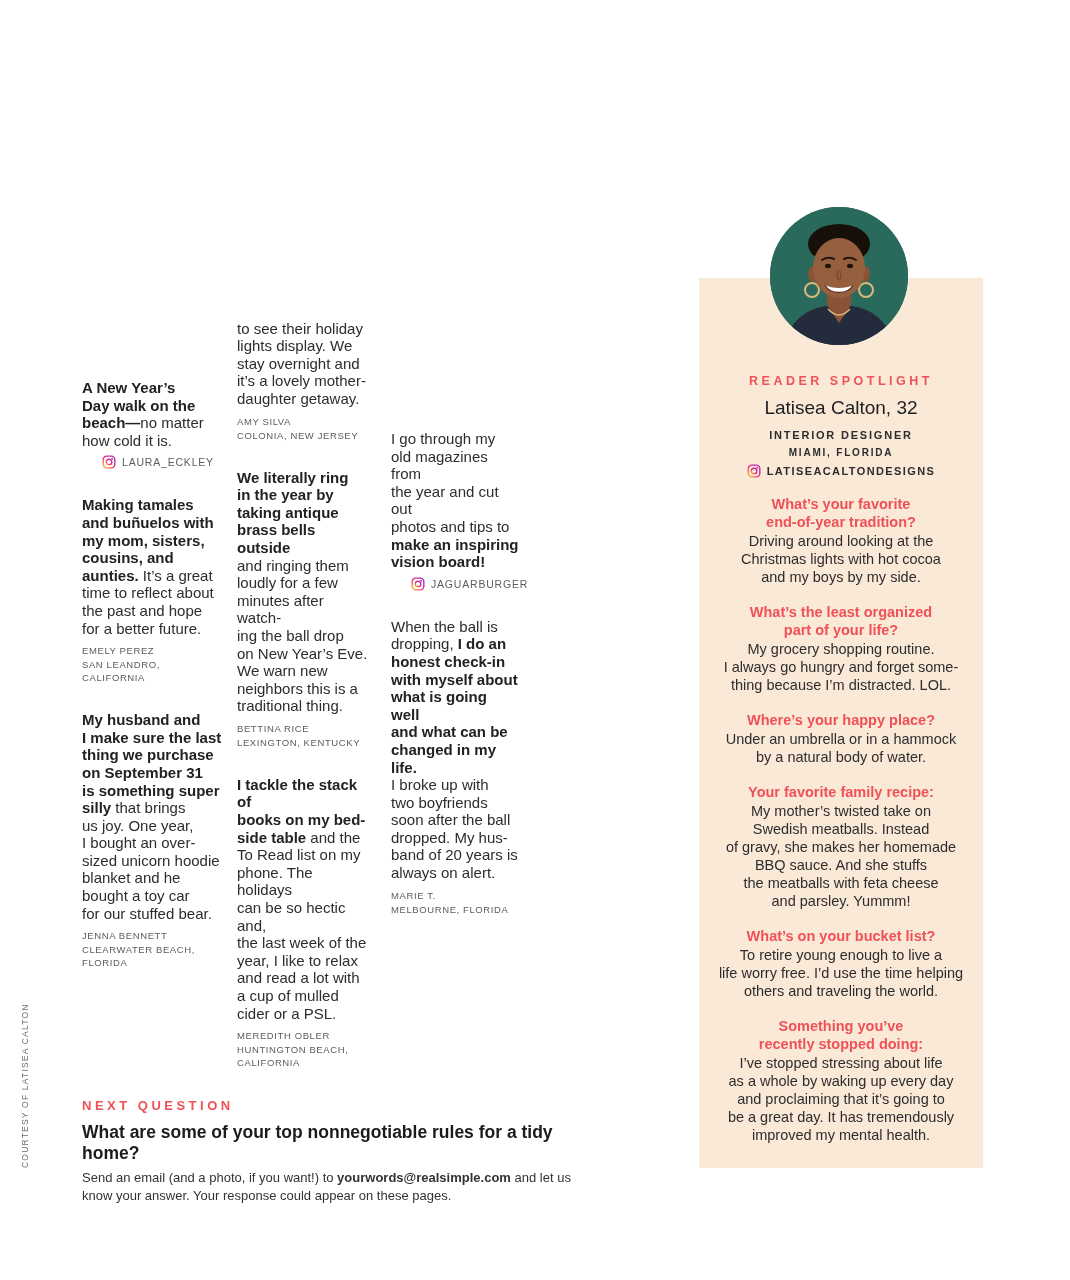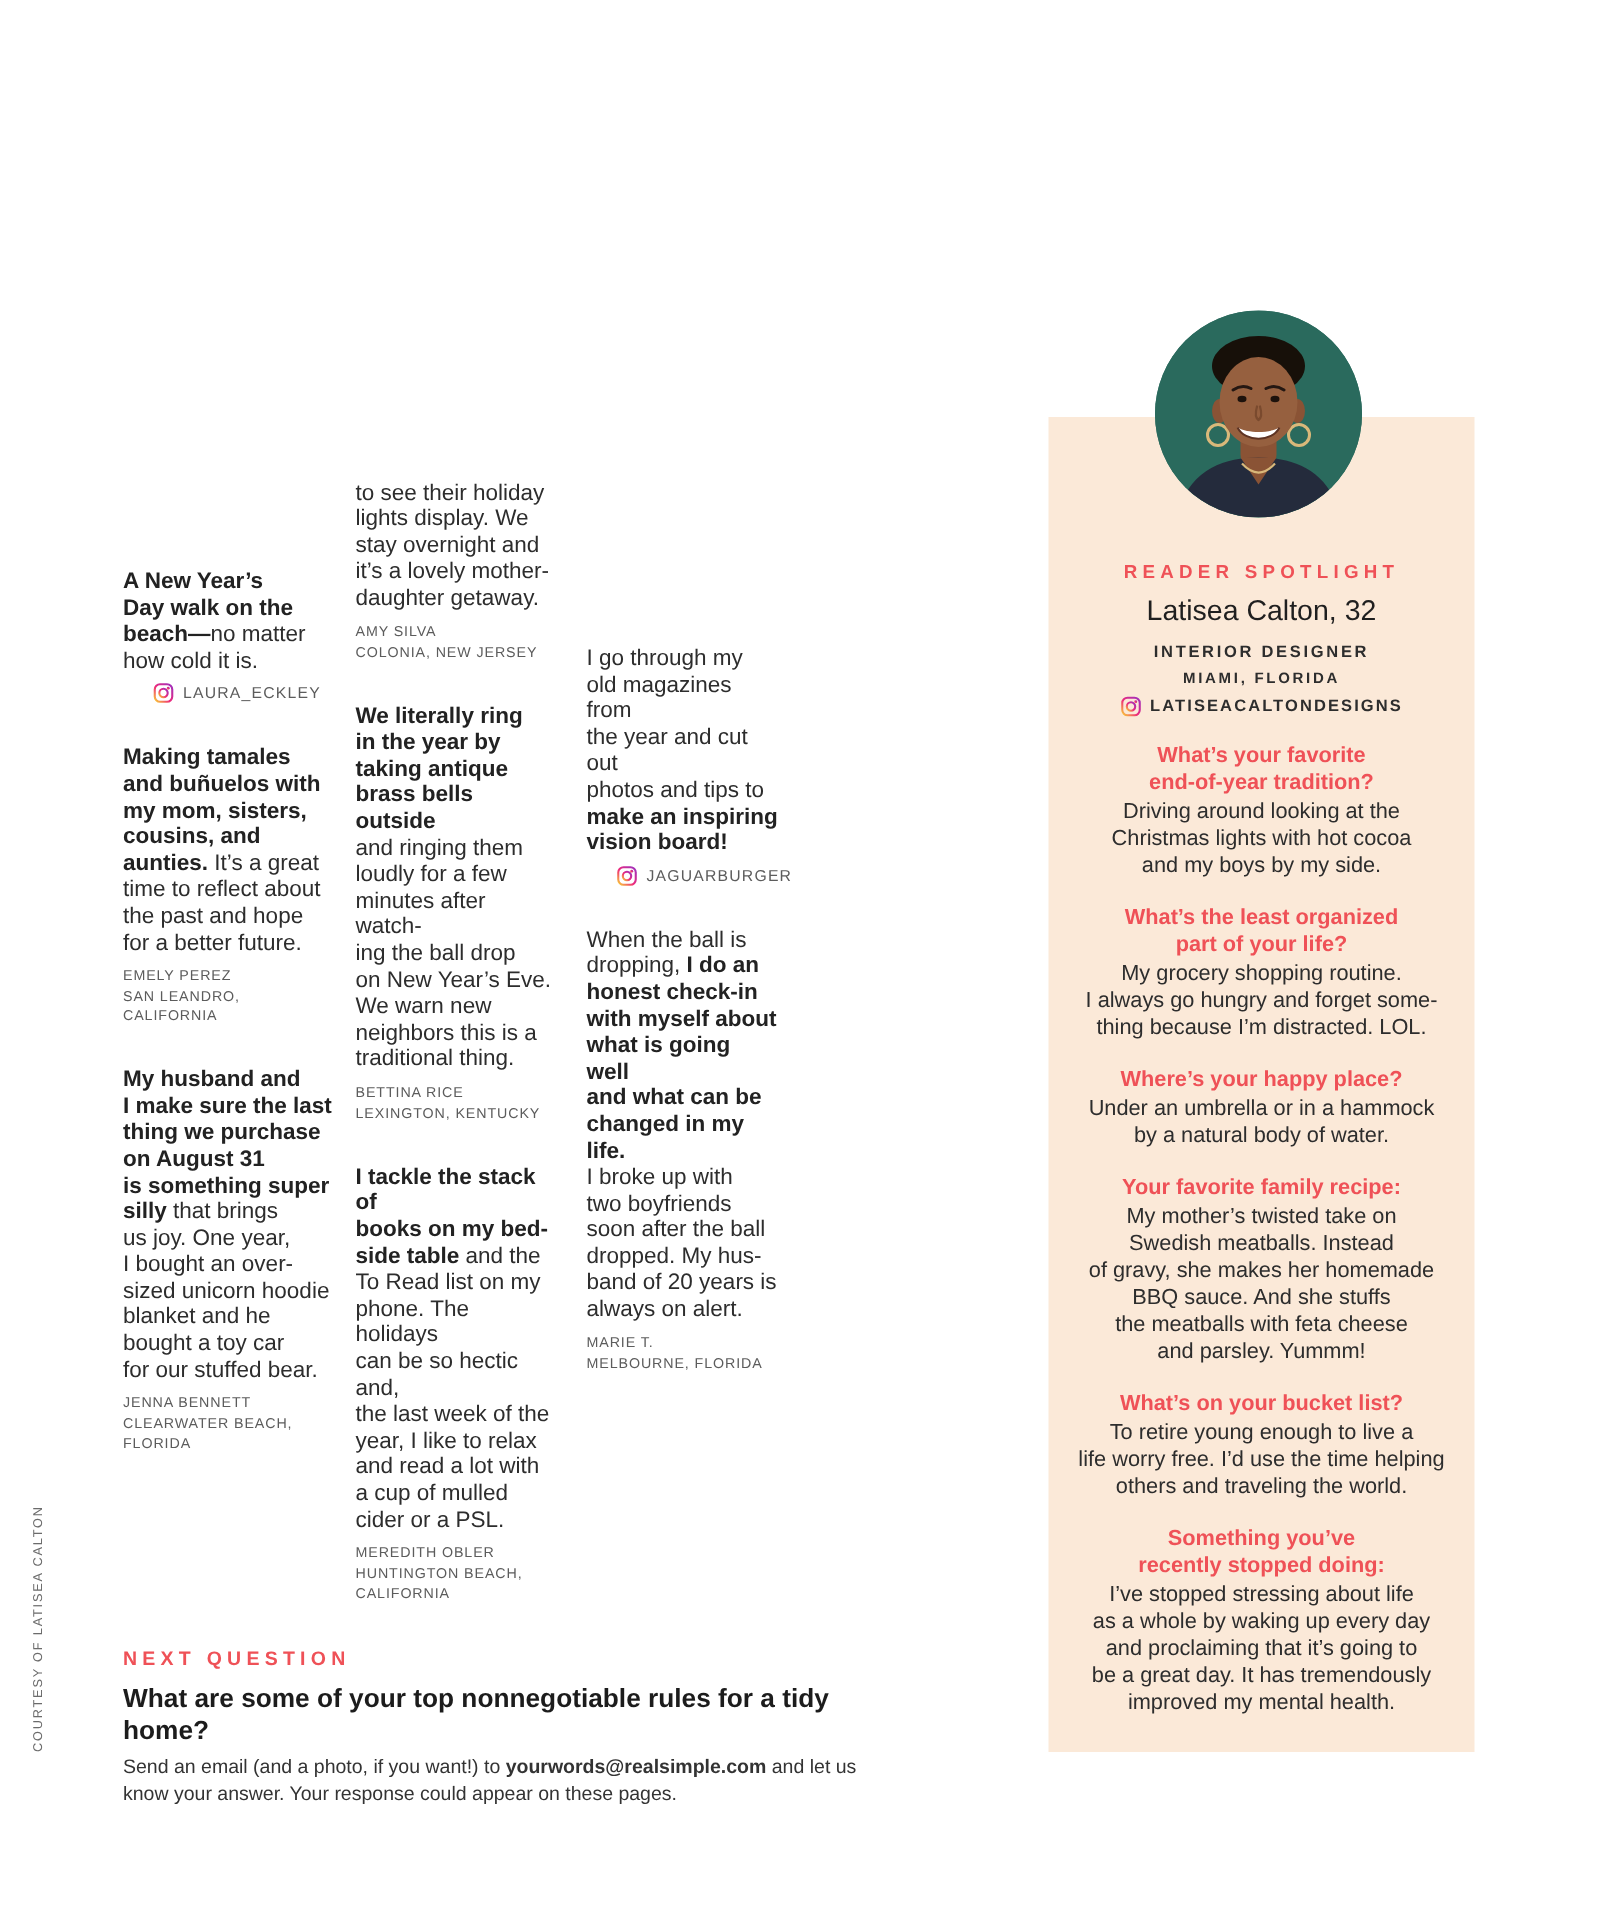--- a/index.html
+++ b/index.html
@@ -97,21 +97,21 @@
 the past and hope
 for a better future.</span></p>
       <div class="attr">EMELY PEREZ</div>
       <div class="attr loc">SAN LEANDRO,
 CALIFORNIA</div>
     </div>
     <div class="item">
       <p class="body"><span></span><b>My husband and
 I make sure the last
 thing we purchase
-on August 31
+on September 31
 is something super
 silly</b><span> that brings
 us joy. One year,
 I bought an over-
 sized unicorn hoodie
 blanket and he
 bought a toy car
 for our stuffed bear.</span></p>
       <div class="attr">JENNA BENNETT</div>
       <div class="attr loc">CLEARWATER BEACH,

